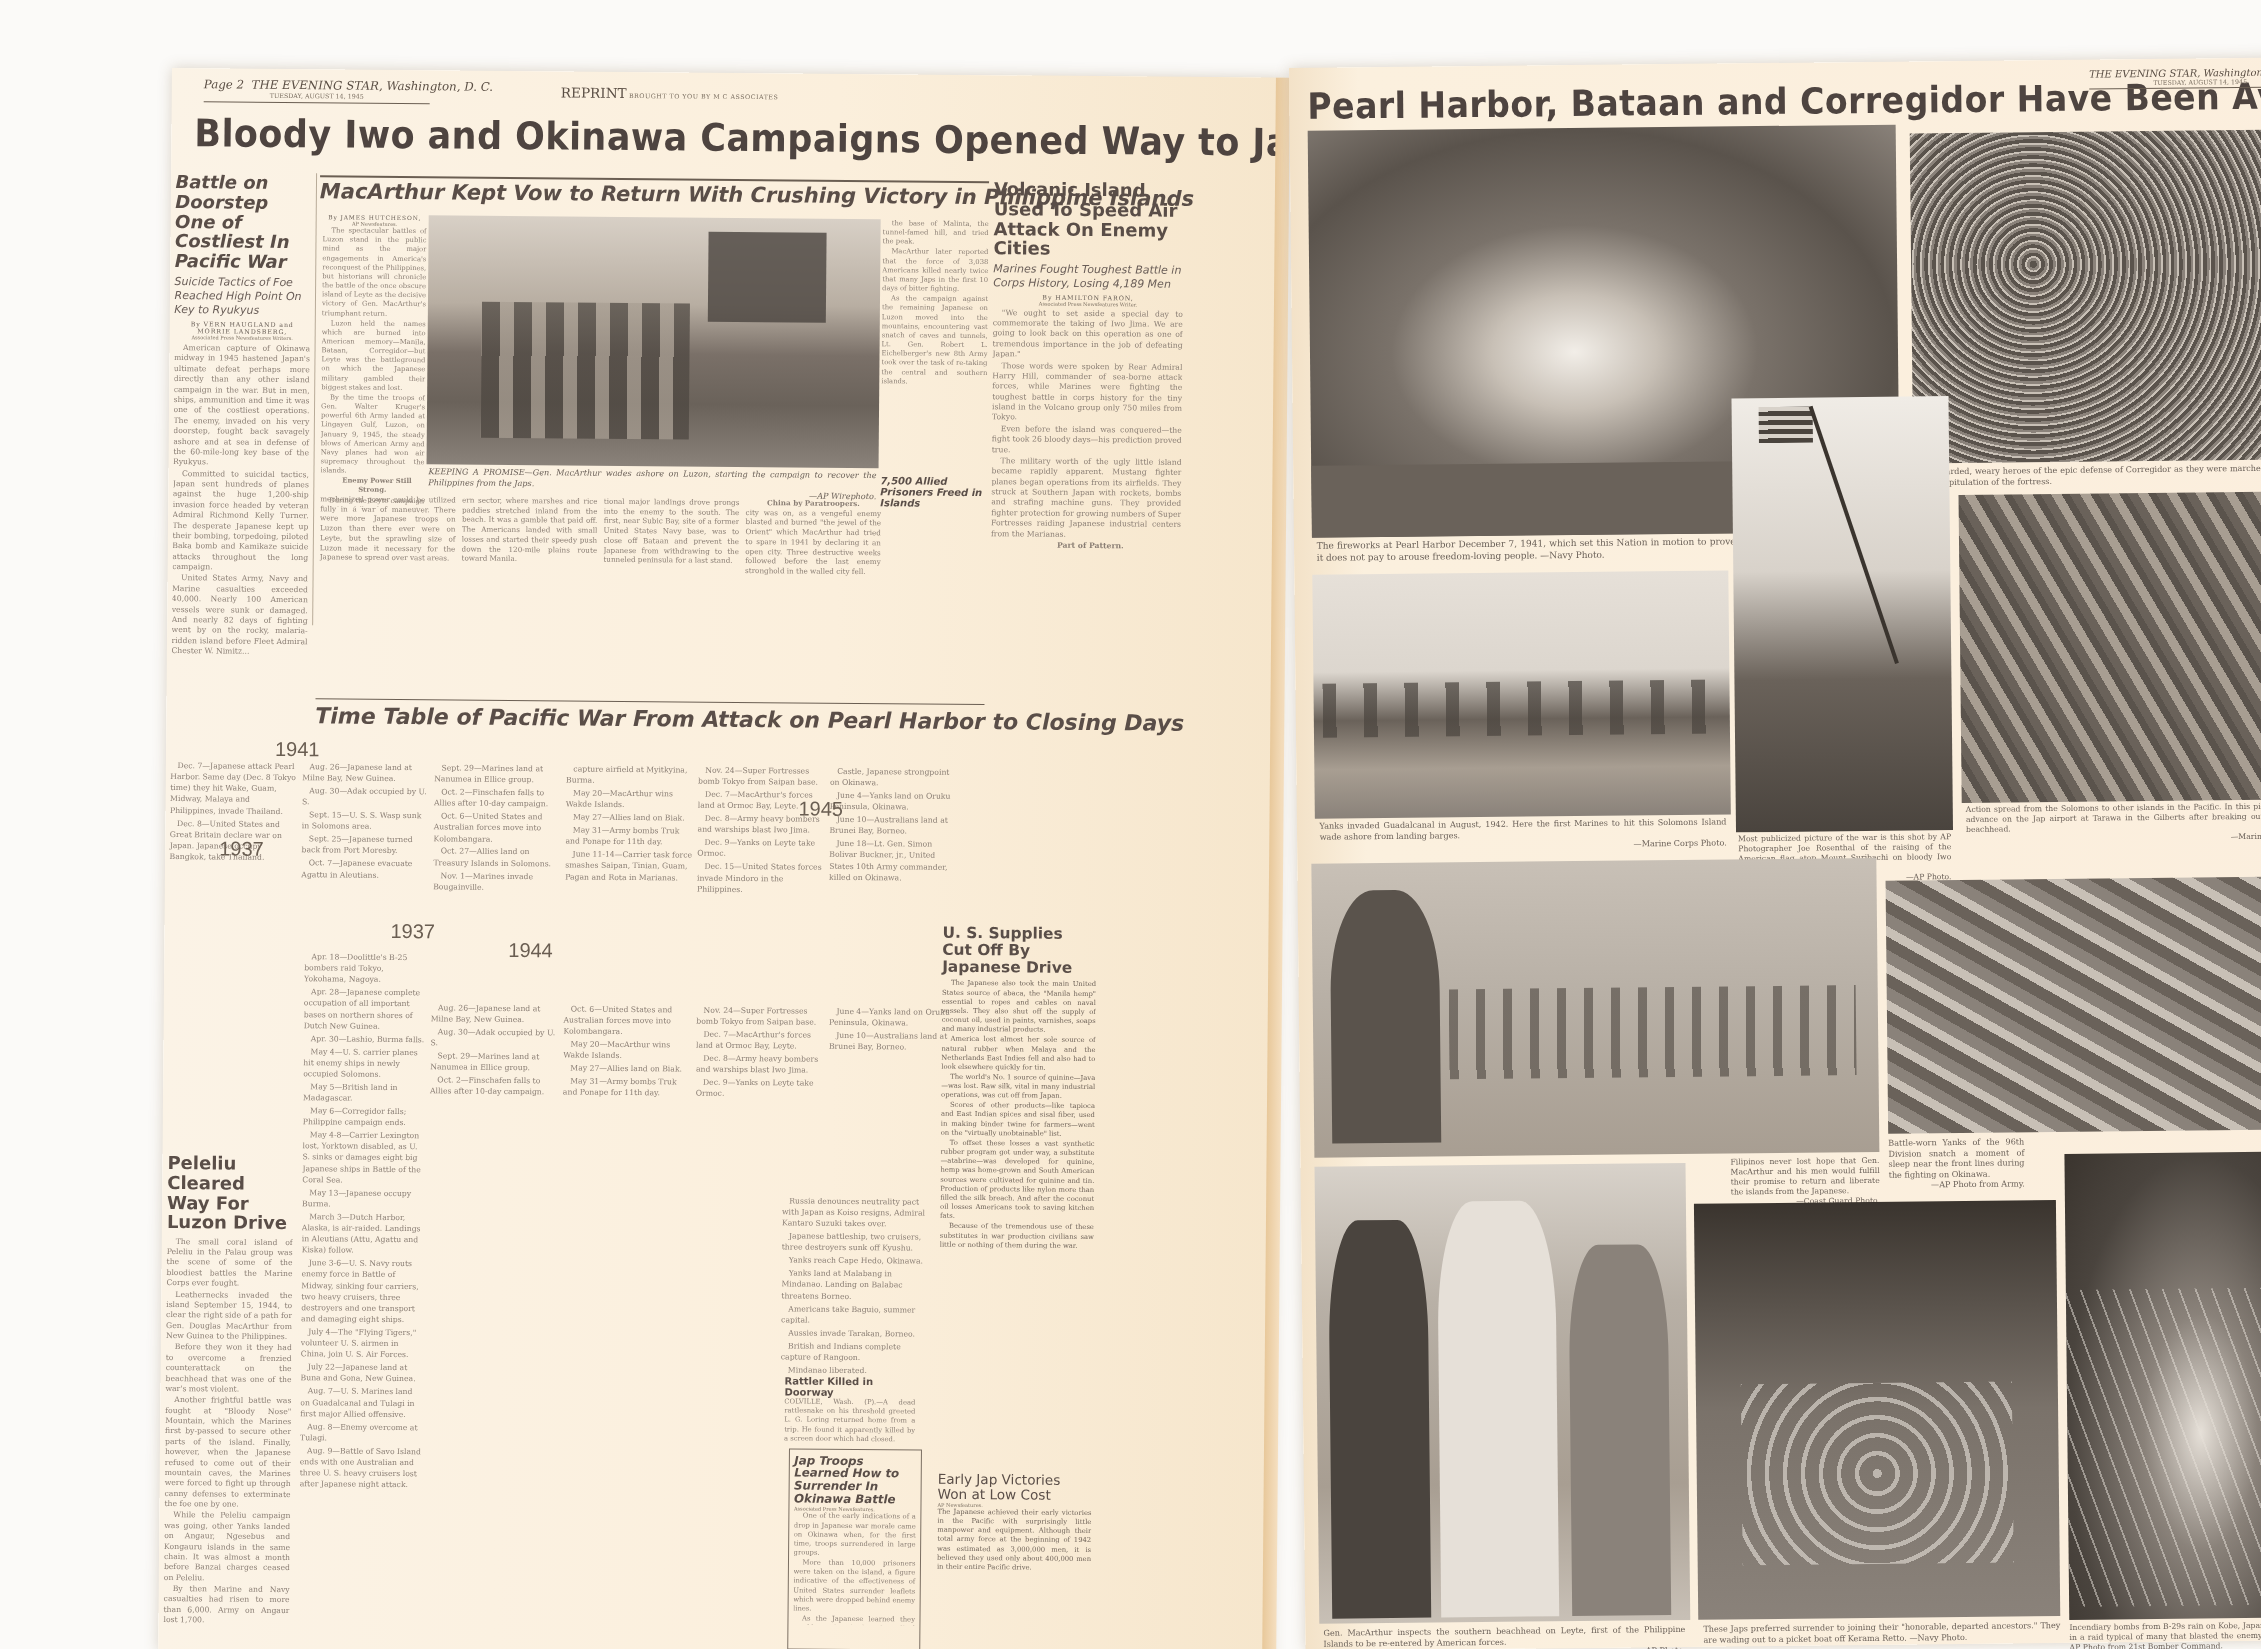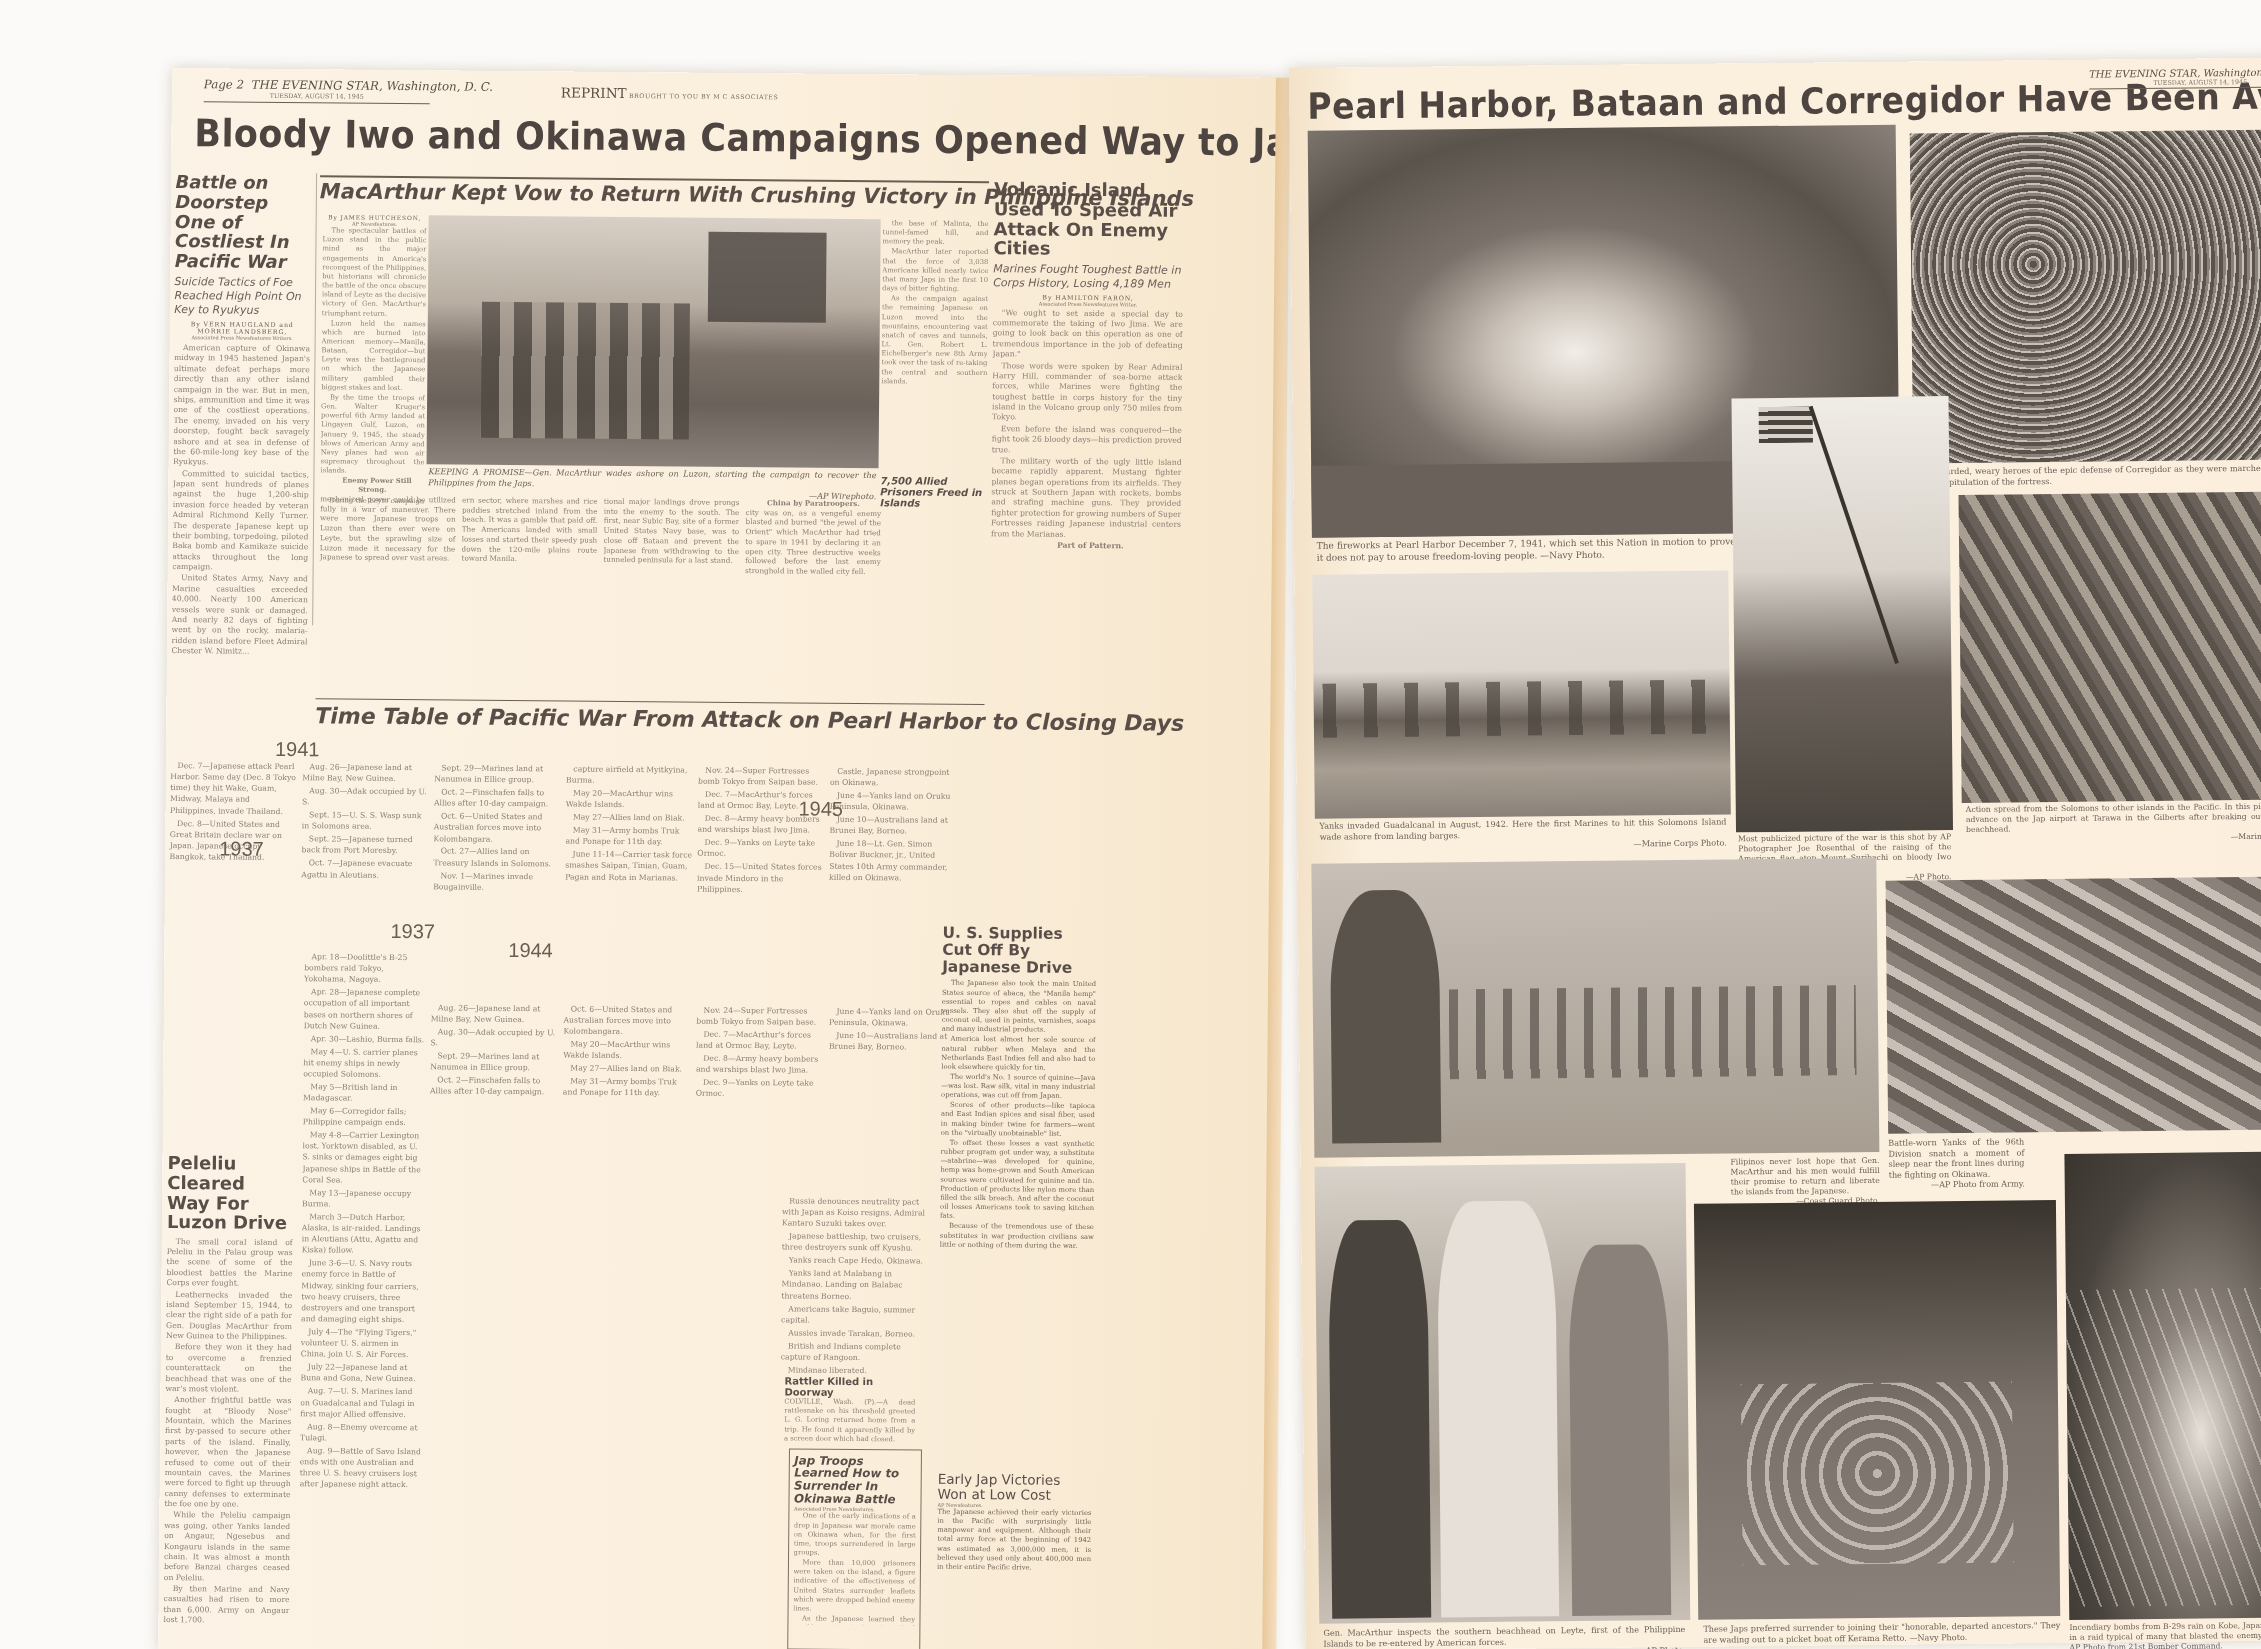--- a/index.html
+++ b/index.html
@@ -78,21 +78,21 @@
   <div class="photo" style="left:258px;top:145px;width:452px;height:249px;background:linear-gradient(180deg,#d8d0c6 0%,#b8aea2 35%,#7a7068 55%,#6a625a 75%,#8a827a 100%);">
     <div class="abs" style="left:280px;top:13.6px;width:118px;height:90px;background:#4a443e;opacity:.8;"></div>
     <div class="abs" style="left:54px;top:86px;width:208px;height:136px;background:repeating-linear-gradient(90deg,#4a443e 0 18px,#a89e92 18px 32px);opacity:.7;"></div>
   </div>
   <div class="abs caption" style="left:260px;top:396px;width:448px;font-size:8.1px;font-style:italic;">
     <span>KEEPING A PROMISE—Gen. MacArthur wades ashore on Luzon, starting the campaign to recover the Philippines from the Japs.</span>
     <span class="credit">—AP Wirephoto.</span>
   </div>
   <div class="abs" style="left:712px;top:145px;width:106px;">
     <div class="body" style="height:253px;font-size:6.8px;">
-      <p>the base of Malinta, the tunnel-famed hill, and memory the peak.</p>
+      <p>the base of Malinta, the tunnel-famed hill, and tried the peak.</p>
       <p>MacArthur later reported that the force of 3,038 Americans killed nearly twice that many Japs in the first 10 days of bitter fighting.</p>
       <p>As the campaign against the remaining Japanese on Luzon moved into the mountains, encountering vast snatch of caves and tunnels, Lt. Gen. Robert L. Eichelberger's new 8th Army took over the task of re-taking the central and southern islands.</p>
     </div>
     <div class="head-it" style="font-size:10px;margin-top:2.7px;">7,500 Allied Prisoners Freed in Islands</div>
   </div>
 
   <div class="abs" style="left:152px;top:425px;width:561px;height:199px;display:flex;gap:6.3px;">
     <div class="body" style="flex:1;font-size:7.2px;">mechanized power could be utilized fully in a war of maneuver. There were more Japanese troops on Luzon than there ever were on Leyte, but the sprawling size of Luzon made it necessary for the Japanese to spread over vast areas.</div>
     <div class="body" style="flex:1;font-size:7.2px;">ern sector, where marshes and rice paddies stretched inland from the beach. It was a gamble that paid off. The Americans landed with small losses and started their speedy push down the 120-mile plains route toward Manila.</div>
     <div class="body" style="flex:1;font-size:7.2px;">tional major landings drove prongs into the enemy to the south. The first, near Subic Bay, site of a former United States Navy base, was to close off Bataan and prevent the Japanese from withdrawing to the tunneled peninsula for a last stand.</div>

